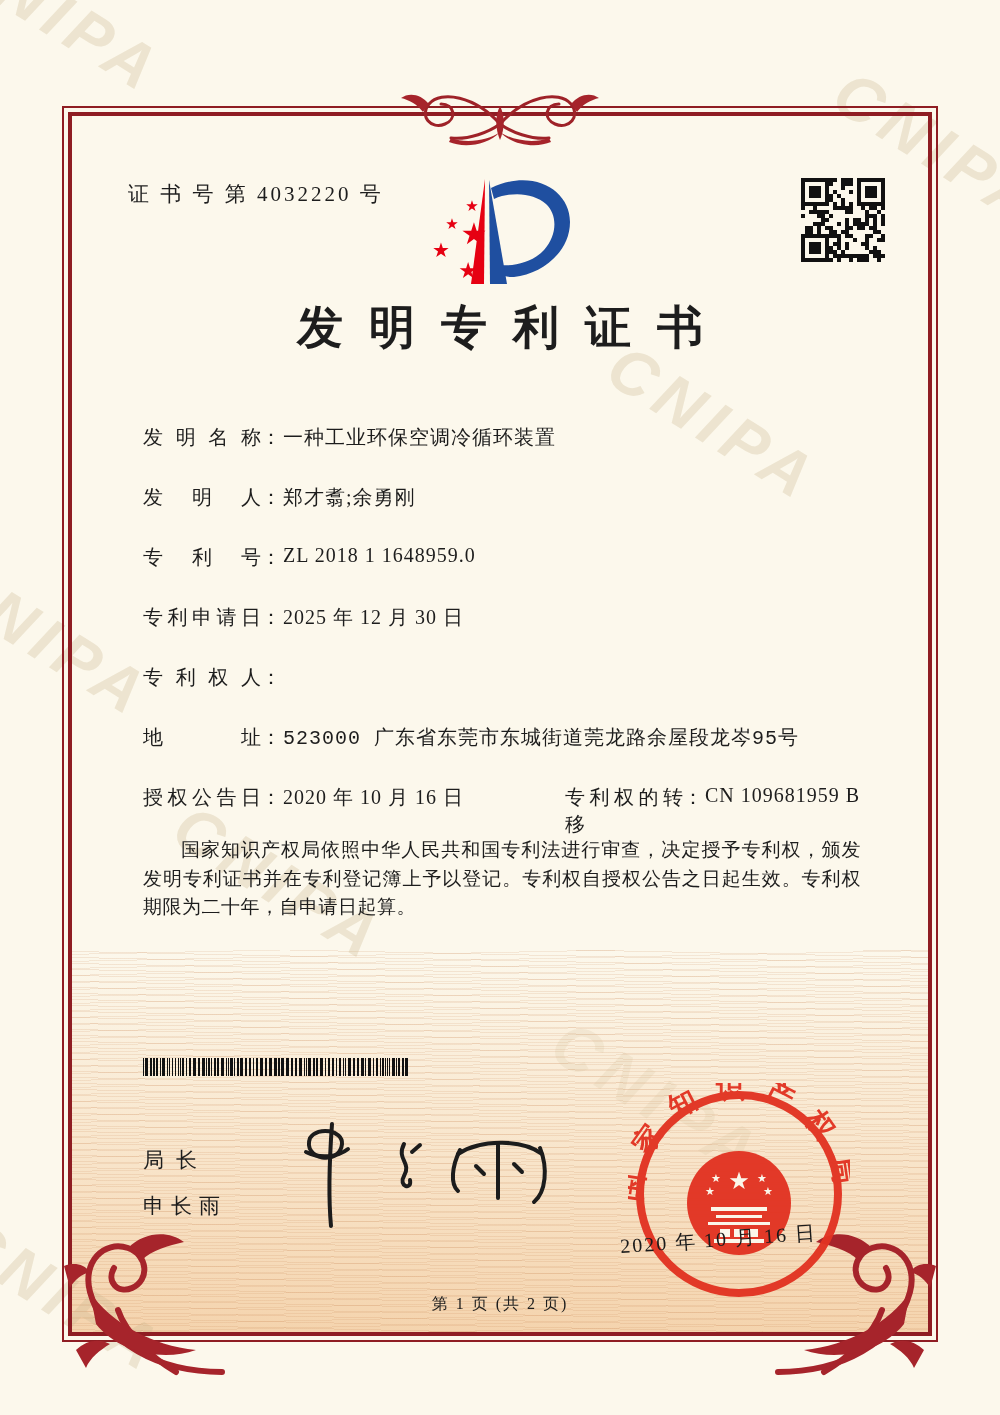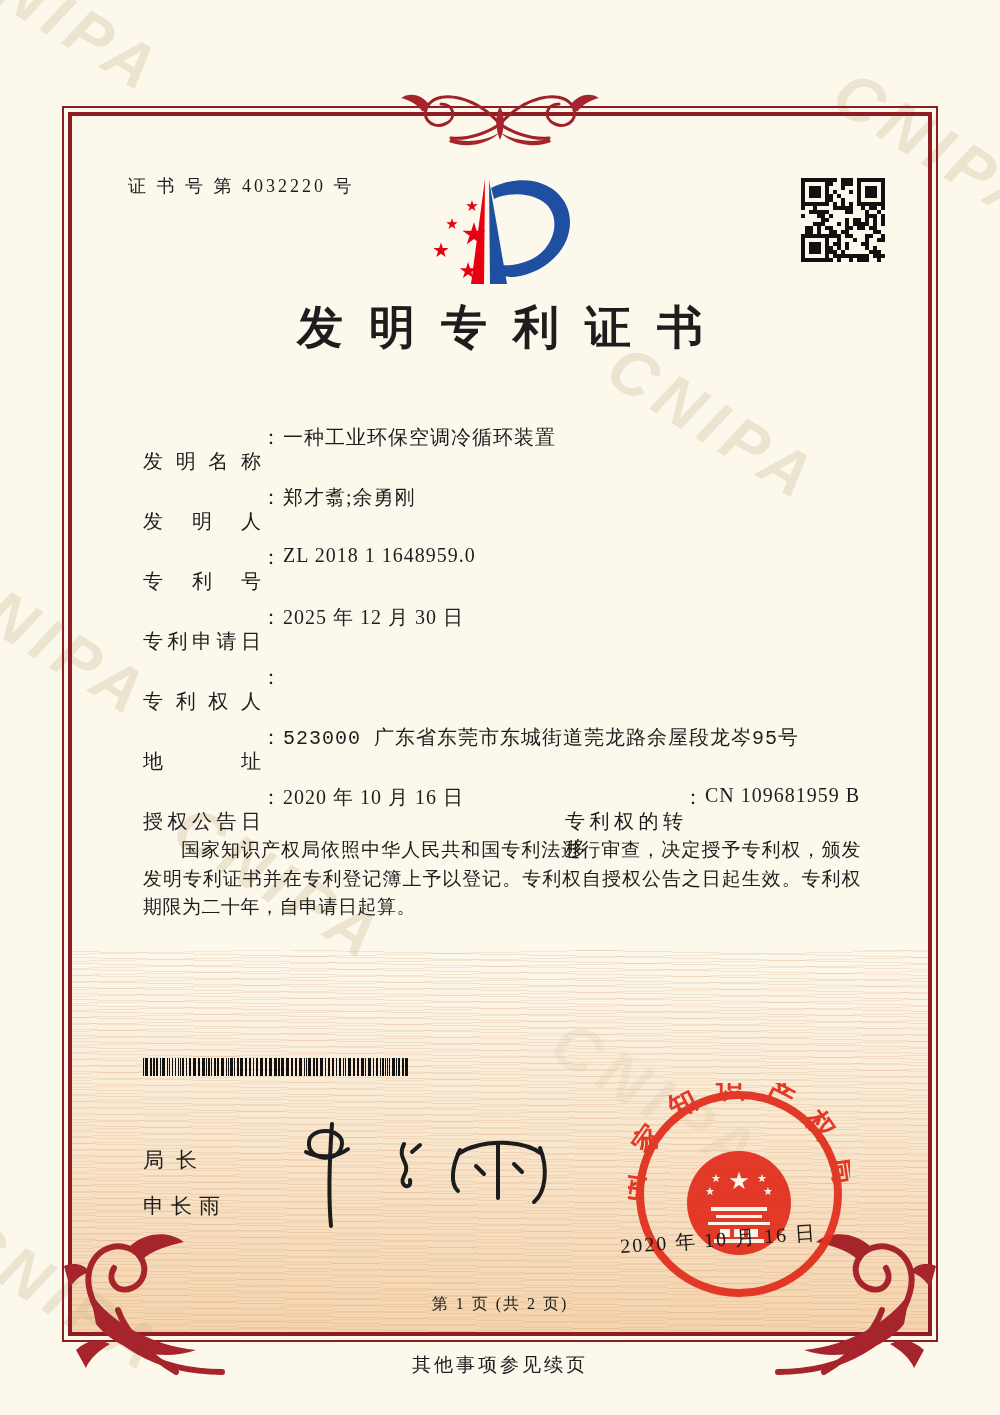--- a/index.html
+++ b/index.html
@@ -25,27 +25,27 @@
   
   .frame-outer{
     left:62px; top:106px; width:872px; height:1232px; z-index:3;
     border:2px solid #8f1d23;
   }
   .frame-inner{
     position:absolute; left:4px; top:4px; right:4px; bottom:4px;
     border:4px solid #8f1d23;
   }
   .content{z-index:5;}
-  .cert-no{left:128px; top:174px; font-size:18px; letter-spacing:3px;}
+  .cert-no{left:128px; top:180px; font-size:21px; letter-spacing:3px;}
   .title{
     left:0; right:0; top:297px; text-align:center; font-size:46px; font-weight:bold;
     letter-spacing:26px; text-indent:26px;
   }
   .frow{display:flex; align-items:flex-start; font-size:20px; z-index:5;}
-  .flabel{display:inline-block; width:118px; text-align:justify; text-align-last:justify;margin-top:24px;}
+  .flabel{display:inline-block; width:118px; text-align:justify; text-align-last:justify;}
   .fcolon{display:inline-block; width:22px;}
   .fvalue{letter-spacing:1px;}
   .paras{left:143px; top:836px; width:718px; z-index:5; font-size:19px; line-height:28.5px; text-align:justify;}
   .paras p{margin:0; text-indent:2em; letter-spacing:.5px;}
   .barcode{left:143px; top:1058px; width:270px; height:18px; z-index:5; font-size:0;}
   .barcode i{display:inline-block; height:18px; background:#111; vertical-align:top;}
   .signer{left:143px; z-index:5; font-size:21px;}
   .seal-date{
     left:620px; top:1224px; width:260px; z-index:7; font-size:20px; letter-spacing:2px;
     color:#1a1a1a; transform:rotate(-4deg);
@@ -470,15 +470,14 @@
           <rect x="120" y="146" width="10" height="8"></rect>
           <rect x="86" y="156" width="50" height="4"></rect>
         </g>
       </g>
     </svg>
   </div>
   <div class="abs seal-date">2020 年 10 月 16 日</div>
 
   <div class="abs page-ind">第 1 页 (共 2 页)</div>
 
-  <div class="abs note">其他事项参见续页</div>
 
 </div>
 
 </body></html>

